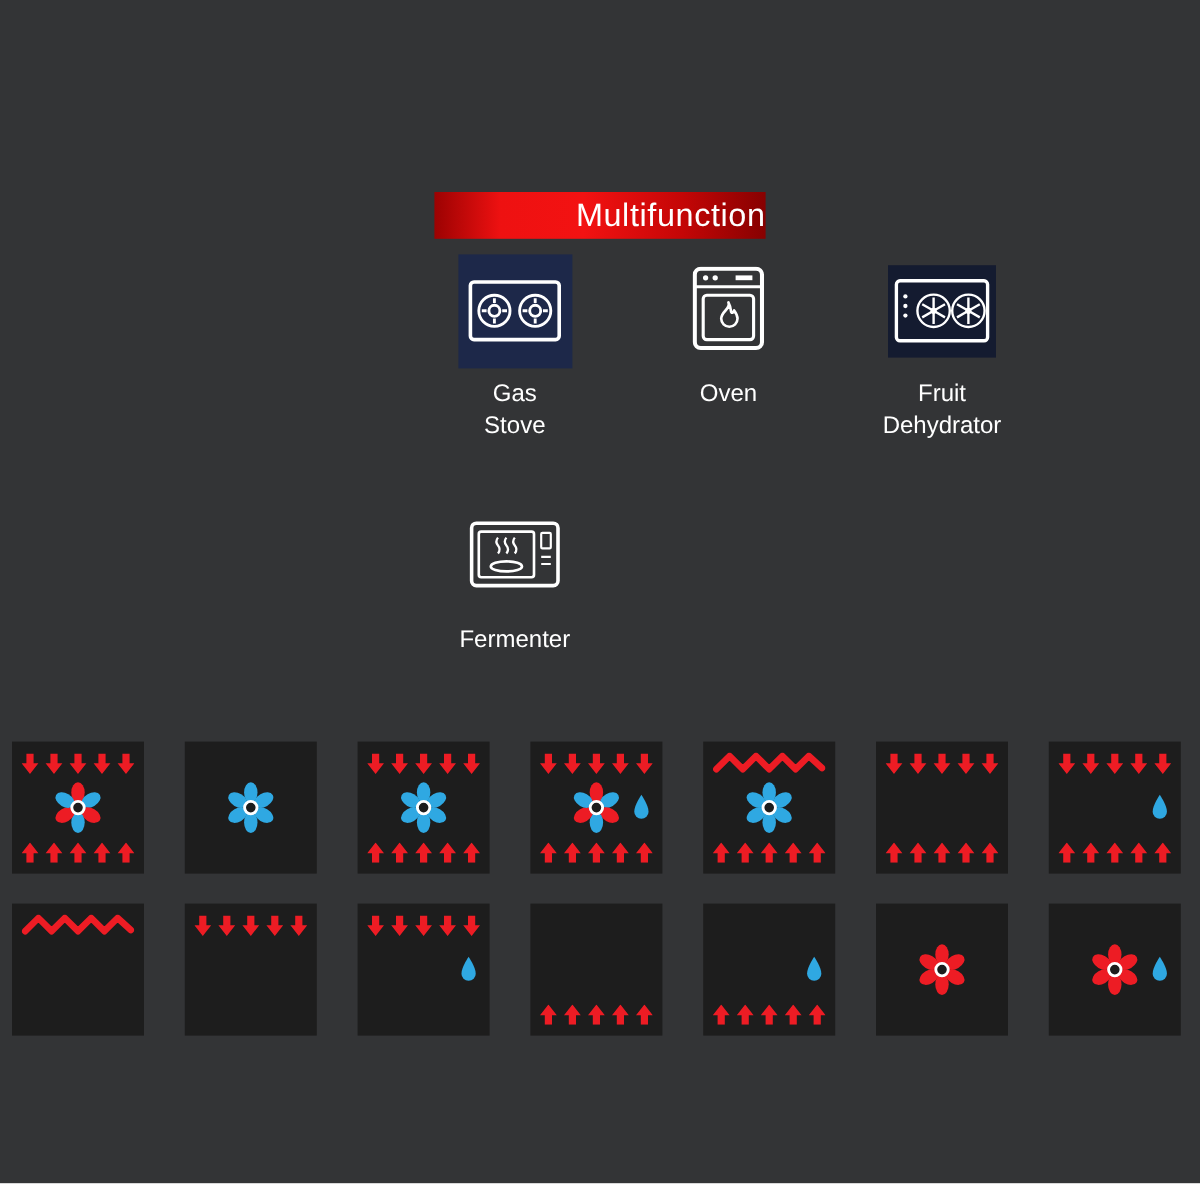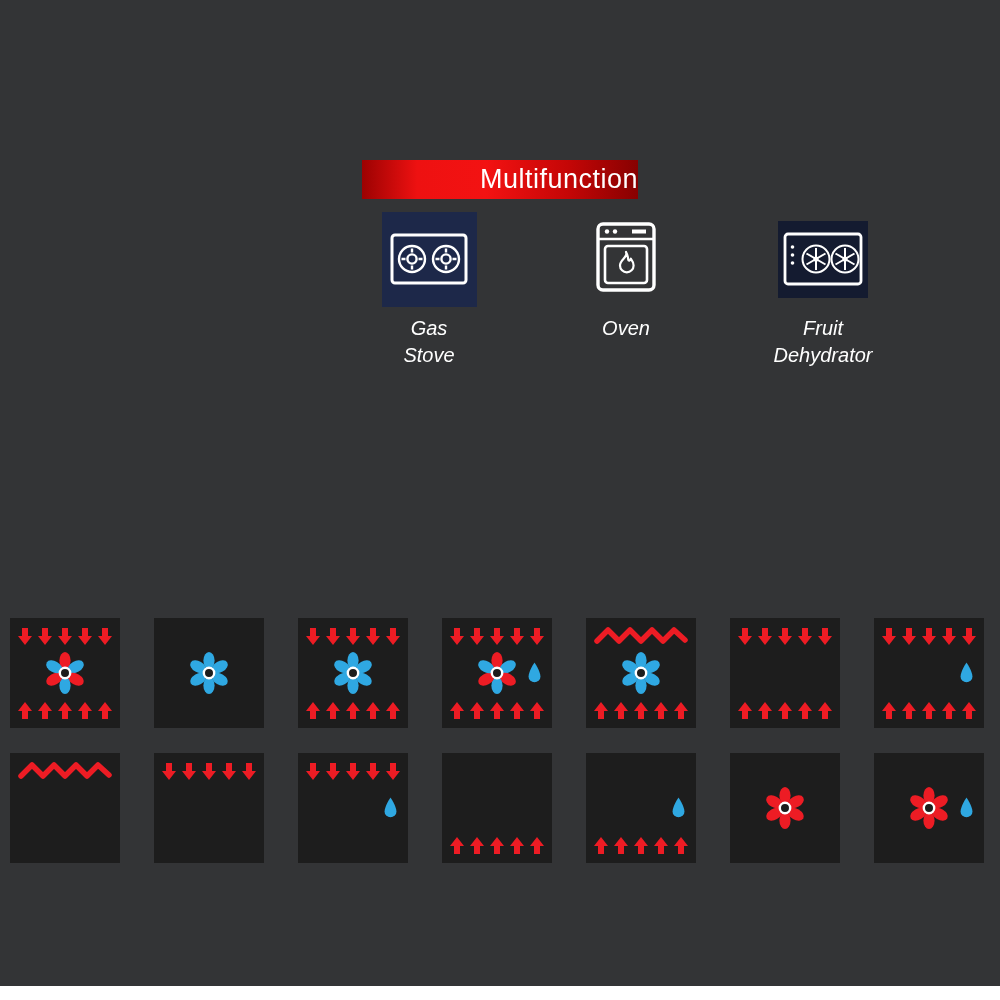--- a/index.html
+++ b/index.html
@@ -23,21 +23,21 @@
   .banner span { font-size:27px; font-weight:500; letter-spacing:.5px; }
 
   
   .heading { position:absolute; left:64px; top:240px; }
   .heading .h1 { font-size:29px; letter-spacing:1.5px; }
   .heading .h2 { font-size:27px; margin-top:17px; }
 
   
   .appliances {
     position:absolute; left:340px; top:210px;
-    display:grid; grid-template-columns:178px 178px 178px; gap:46px 19px;font-style:italic;
+    display:grid; grid-template-columns:178px 178px 178px; gap:46px 0;
   }
   .app-cell { display:flex; flex-direction:column; align-items:center; }
   .icon-box { height:98px; display:flex; align-items:center; justify-content:center; }
   .app-label { margin-top:7px; font-size:20px; line-height:1.35; text-align:center; white-space:pre-line; }
   .navy-tile { display:flex; align-items:center; justify-content:center; }
   .tile-gas { width:95px; height:95px; background:#1d2849; }
   .tile-dehydrator { width:90px; height:77px; background:#141b30; }
 
   
   .tiles {
@@ -123,20 +123,40 @@
             </g>
             <circle cx="33" cy="27" r="2.6" fill="#fff"></circle>
             <circle cx="62" cy="27" r="2.6" fill="#fff"></circle>
           </svg>
         </div>
       </div>
       <div class="app-label">Fruit
 Dehydrator</div>
     </div>
 
+    <div class="app-cell">
+      <div class="icon-box">
+        <span>
+          <svg viewBox="0 0 76 56" width="76" height="56">
+            <rect x="2" y="2" width="72" height="52" rx="4" fill="none" stroke="#fff" stroke-width="3"></rect>
+            <rect x="8" y="9" width="46" height="38" rx="2" fill="none" stroke="#fff" stroke-width="2.2"></rect>
+            <rect x="60" y="10" width="8" height="13" rx="1" fill="none" stroke="#fff" stroke-width="1.8"></rect>
+            <line x1="60" y1="30" x2="68" y2="30" stroke="#fff" stroke-width="1.8"></line>
+            <line x1="60" y1="36" x2="68" y2="36" stroke="#fff" stroke-width="1.8"></line>
+            <g fill="none" stroke="#fff" stroke-width="1.9">
+              <path d="M24 14c-1.8 2.2-1.8 4.4 0 6.6s1.8 4.4 0 6.6"></path>
+              <path d="M31 14c-1.8 2.2-1.8 4.4 0 6.6s1.8 4.4 0 6.6"></path>
+              <path d="M38 14c-1.8 2.2-1.8 4.4 0 6.6s1.8 4.4 0 6.6"></path>
+            </g>
+            <ellipse cx="31" cy="38" rx="13" ry="4.2" fill="none" stroke="#fff" stroke-width="2.2"></ellipse>
+          </svg>
+        </span>
+      </div>
+      <div class="app-label">Fermenter</div>
+    </div>
 
   </div>
 
   <div class="tiles">
       <div class="tile">
         <div class="zone">
           <svg viewBox="0 0 94 17" width="94" height="17">
             <path d="M4 0h6v8h4l-7 9-7-9h4z" fill="#ed1c24"></path>
             <path d="M24 0h6v8h4l-7 9-7-9h4z" fill="#ed1c24"></path>
             <path d="M44 0h6v8h4l-7 9-7-9h4z" fill="#ed1c24"></path>

